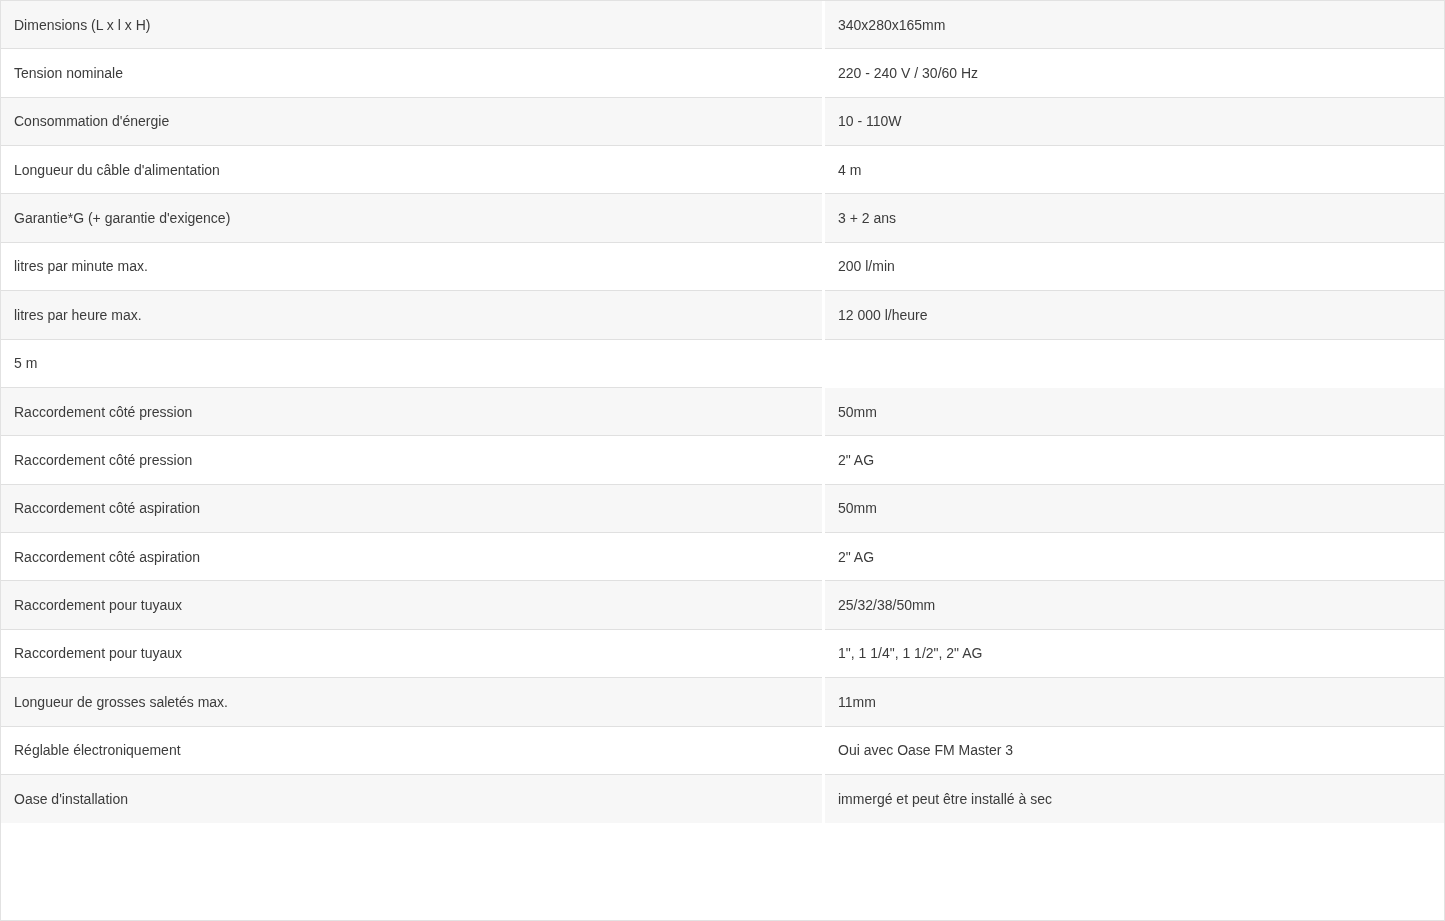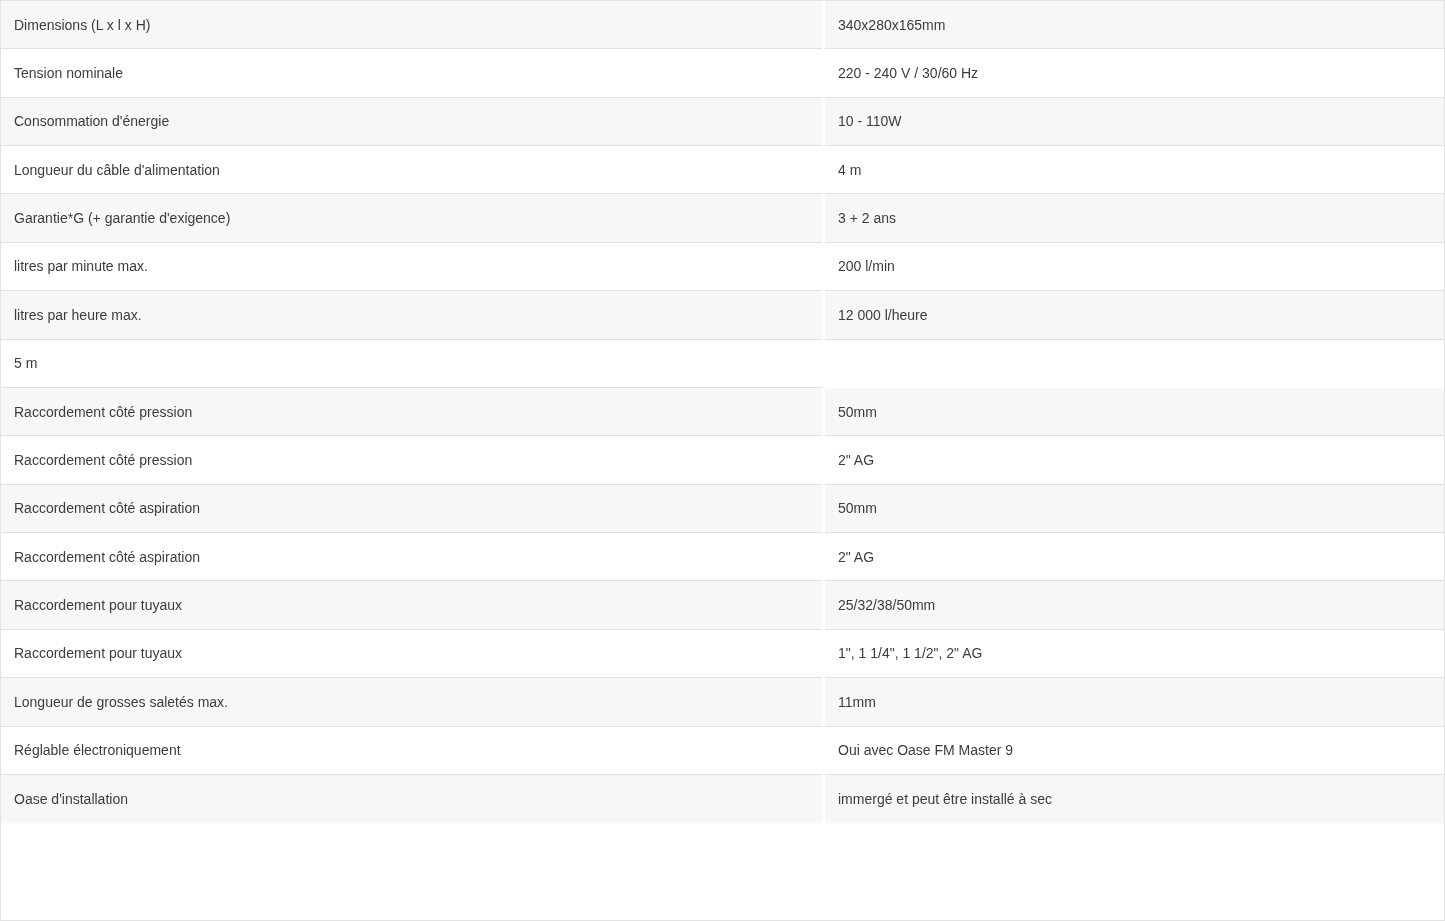--- a/index.html
+++ b/index.html
@@ -94,19 +94,19 @@
   <div class="spec-row">
     <div class="spec-cell">Raccordement pour tuyaux</div>
     <div class="spec-cell">1", 1 1/4", 1 1/2", 2" AG</div>
   </div>
   <div class="spec-row">
     <div class="spec-cell">Longueur de grosses saletés max.</div>
     <div class="spec-cell">11mm</div>
   </div>
   <div class="spec-row">
     <div class="spec-cell">Réglable électroniquement</div>
-    <div class="spec-cell">Oui avec Oase FM Master 9</div>
+    <div class="spec-cell">Oui avec Oase FM Master 3</div>
   </div>
   <div class="spec-row">
     <div class="spec-cell">Oase d'installation</div>
     <div class="spec-cell">immergé et peut être installé à sec</div>
   </div>
 </div>
 
 </body></html>

